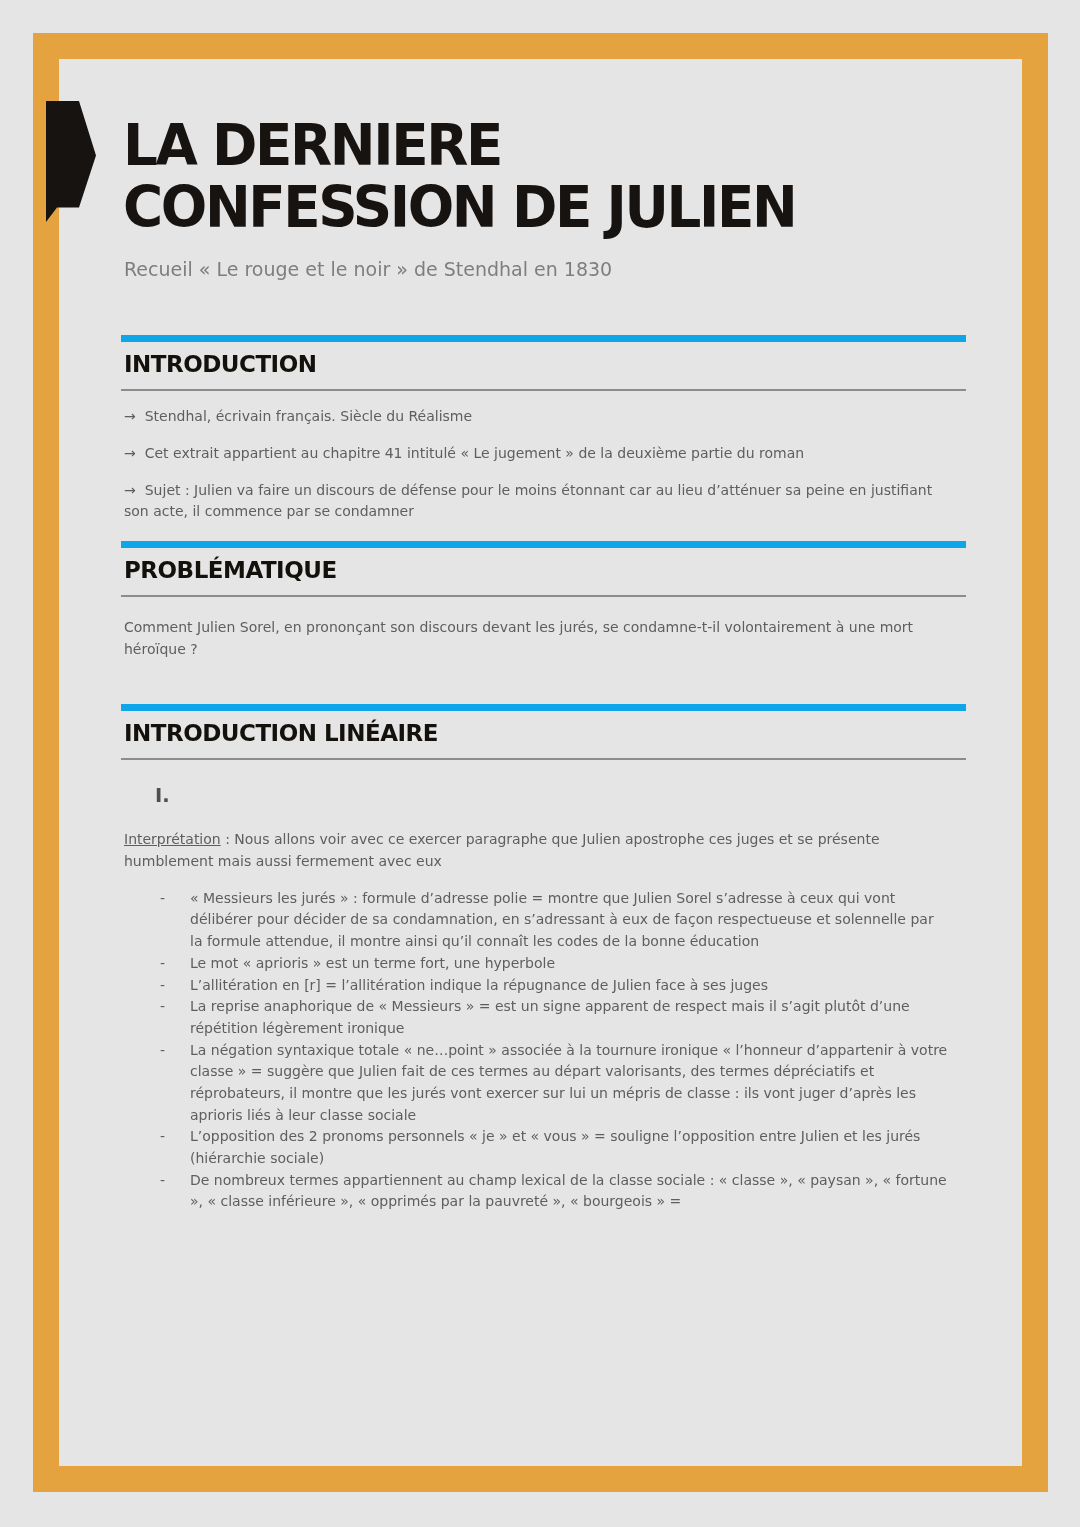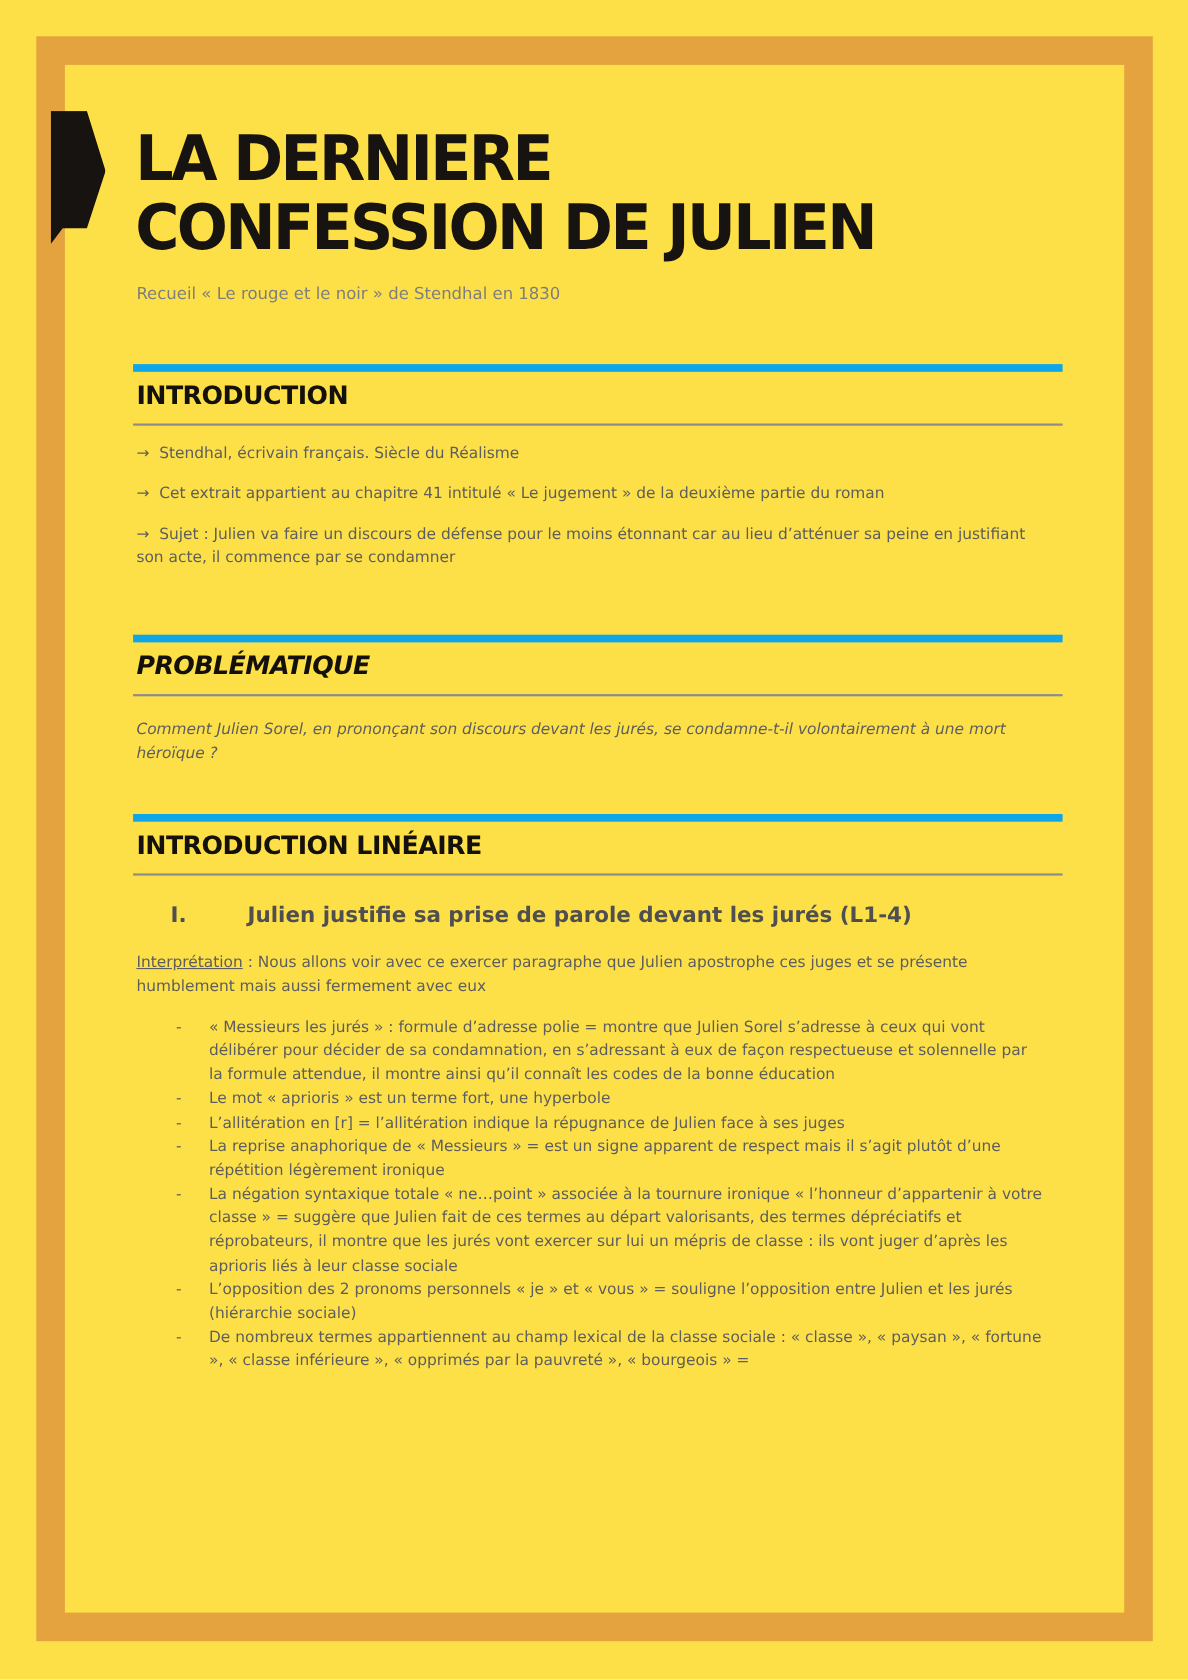--- a/index.html
+++ b/index.html
@@ -1,20 +1,20 @@
 <!DOCTYPE html>
 <html lang="fr"><head>
 <meta charset="utf-8">
 <style>
   html, body { margin: 0; padding: 0; background: #ffffff; }
   .page {
     position: relative;
     width: 1080px;
     height: 1527px;
-    background: #fde047;
+    background: #e5e5e5;
     font-family: "DejaVu Sans", "Liberation Sans", sans-serif;
     overflow: hidden;
   }
   .frame {
     position: absolute;
     left: 33px; top: 33px;
     width: 1015px; height: 1459px;
     border: 26px solid #E4A33F;
     box-sizing: border-box;
   }
@@ -34,35 +34,35 @@
     margin: 114px 0 0 2px;
     font-size: 57px;
     line-height: 1.09;
     font-weight: 800;
     letter-spacing: -2.5px;
     color: #171310;
   }
   .doc-title .line { display: block; transform: scaleX(0.96); transform-origin: left; }
   .doc-subtitle {
     margin: 20px 0 0 3px;
-    font-size: 15px;
+    font-size: 19px;
     color: #7E7E7E;
   }
   .section { margin-top: 0; }
   .section-header {
     border-top: 7px solid #0ea5e9;
     border-bottom: 2px solid #8C8C8C;
     padding: 9px 0 12px 3px;
     font-size: 23px;
     font-weight: 800;
     letter-spacing: -0.5px;
     color: #14110C;
   }
   .sec-intro   { margin-top: 55px; }
-  .sec-problem { margin-top: 58px; font-style: italic; }
+  .sec-problem { margin-top: 18px; }
   .sec-explic  { margin-top: 44px; }
   .body-text {
     font-size: 14px;
     line-height: 1.55;
     color: #5E5E5E;
   }
   .arrow-para {
     margin: 15px 0 15px 3px;
     padding-right: 18px;
   }
@@ -133,21 +133,20 @@
     <div class="section sec-problem">
       <div class="section-header">PROBLÉMATIQUE</div>
       <div class="body-text plain-para">Comment Julien Sorel, en prononçant son discours devant les jurés, se condamne-t-il volontairement à une mort héroïque ?</div>
     </div>
 
     <div class="section sec-explic">
       <div class="section-header">INTRODUCTION LINÉAIRE</div>
 
       <div class="part-heading">
         <span class="numeral">I.</span>
-        <span>Julien justifie sa prise de parole devant les jurés (L1-4)</span>
       </div>
 
       <div class="body-text interpretation">
         <span class="label">Interprétation</span><span> : </span><span>Nous allons voir avec ce exercer paragraphe que Julien apostrophe ces juges et se présente humblement mais aussi fermement avec eux</span>
       </div>
 
       <ul class="bullet-list body-text">
         <li class="bullet-item">
           <span class="dash">-</span>
           <span class="bullet-text">« Messieurs les jurés » : formule d’adresse polie = montre que Julien Sorel s’adresse à ceux qui vont délibérer pour décider de sa condamnation, en s’adressant à eux de façon respectueuse et solennelle par la formule attendue, il montre ainsi qu’il connaît les codes de la bonne éducation</span>

